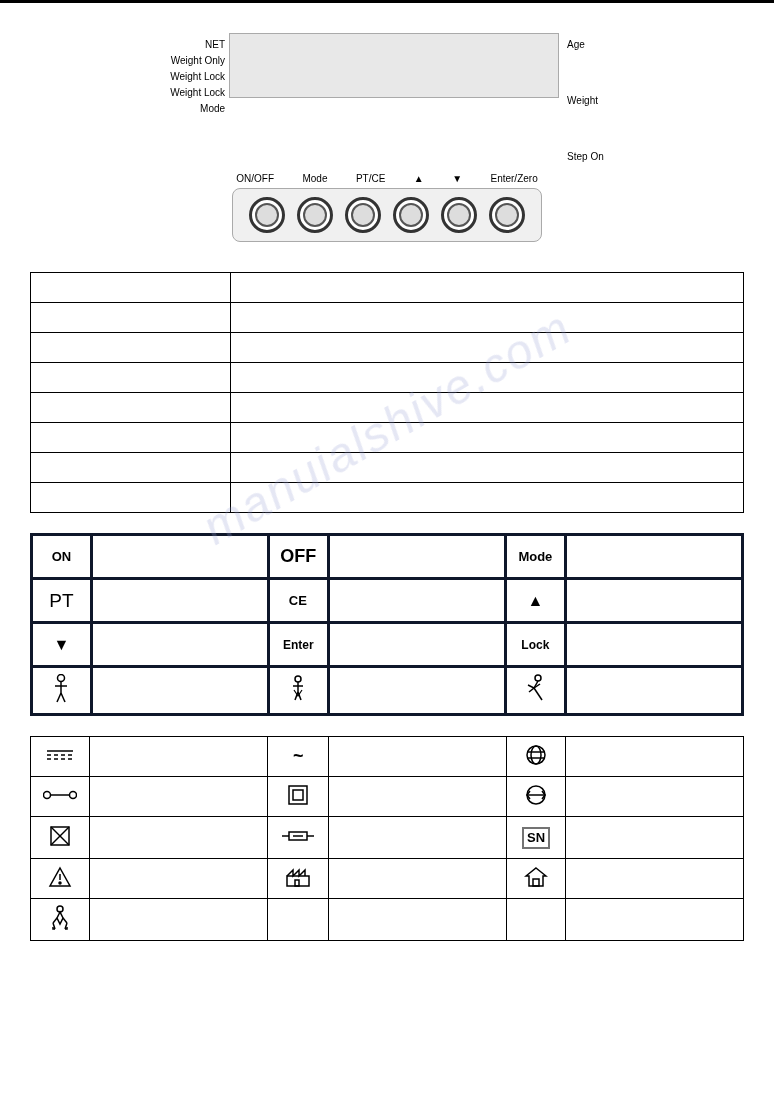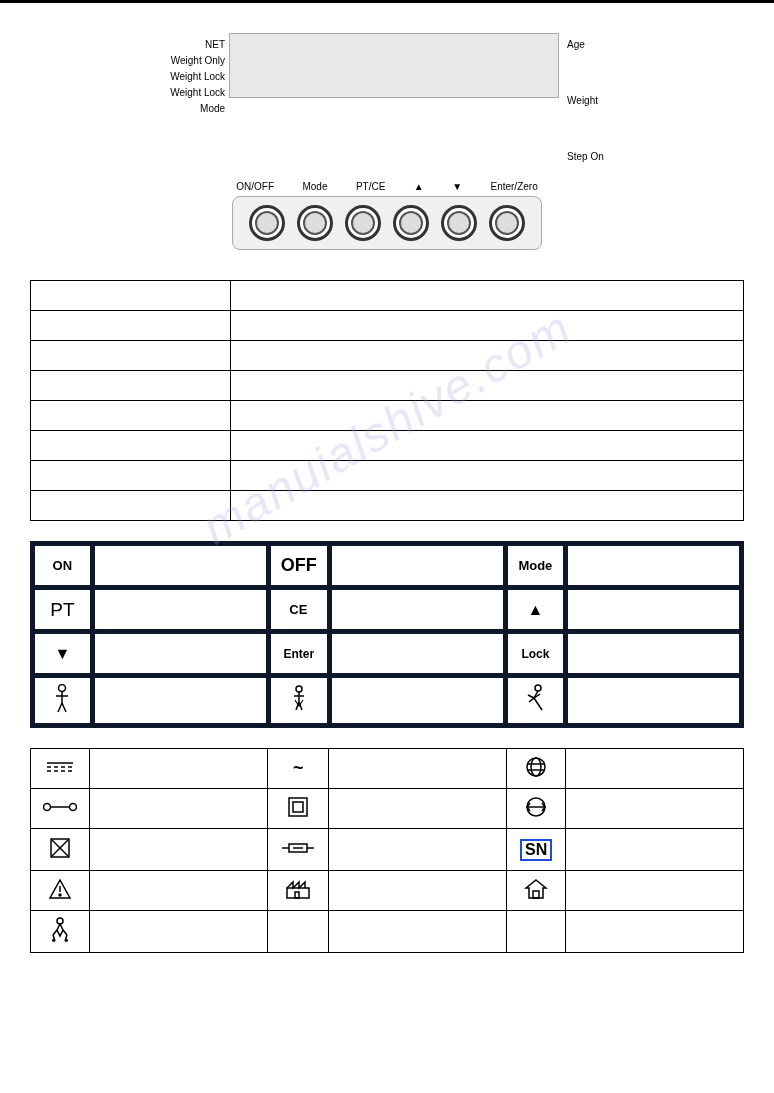--- a/index.html
+++ b/index.html
@@ -70,21 +70,21 @@
 
     .scale-labels-right span {
       font-size: 10px;
       line-height: 16px;
     }
 
     .button-labels {
       display: flex;
       justify-content: space-around;
       width: 330px;
-      margin-top: 12px;
+      margin-top: 4px;
       font-size: 10px;
     }
 
     .buttons-row {
       display: flex;
       justify-content: center;
       margin-top: 4px;
     }
 
     .scale-body {
@@ -141,21 +141,21 @@
 
     
     .button-table {
       width: 100%;
       border-collapse: collapse;
       border: 1px solid #000;
       margin-bottom: 20px;
     }
 
     .button-table td {
-      border: 5px solid #0f172a;
+      border: 3px solid #0f172a;
       padding: 6px 10px;
       height: 44px;
       font-size: 13px;
       vertical-align: middle;
     }
 
     .button-table td.icon-cell {
       width: 60px;
       text-align: center;
       font-weight: bold;
@@ -204,23 +204,23 @@
       color: rgba(150, 160, 210, 0.25);
       font-style: italic;
       pointer-events: none;
       white-space: nowrap;
       z-index: 100;
       letter-spacing: 2px;
     }
 
     .sn-box {
       display: inline-block;
-      border: 2px solid #1d4ed8;
+      border: 2px solid #737373;
       padding: 0 3px;
-      font-size: 16px;
+      font-size: 13px;
       font-weight: bold;
       line-height: 18px;
     }
   </style>
 </head>
 <body>
 
 <div class="top-line"></div>
 
 <div class="watermark">manuialshive.com</div>

